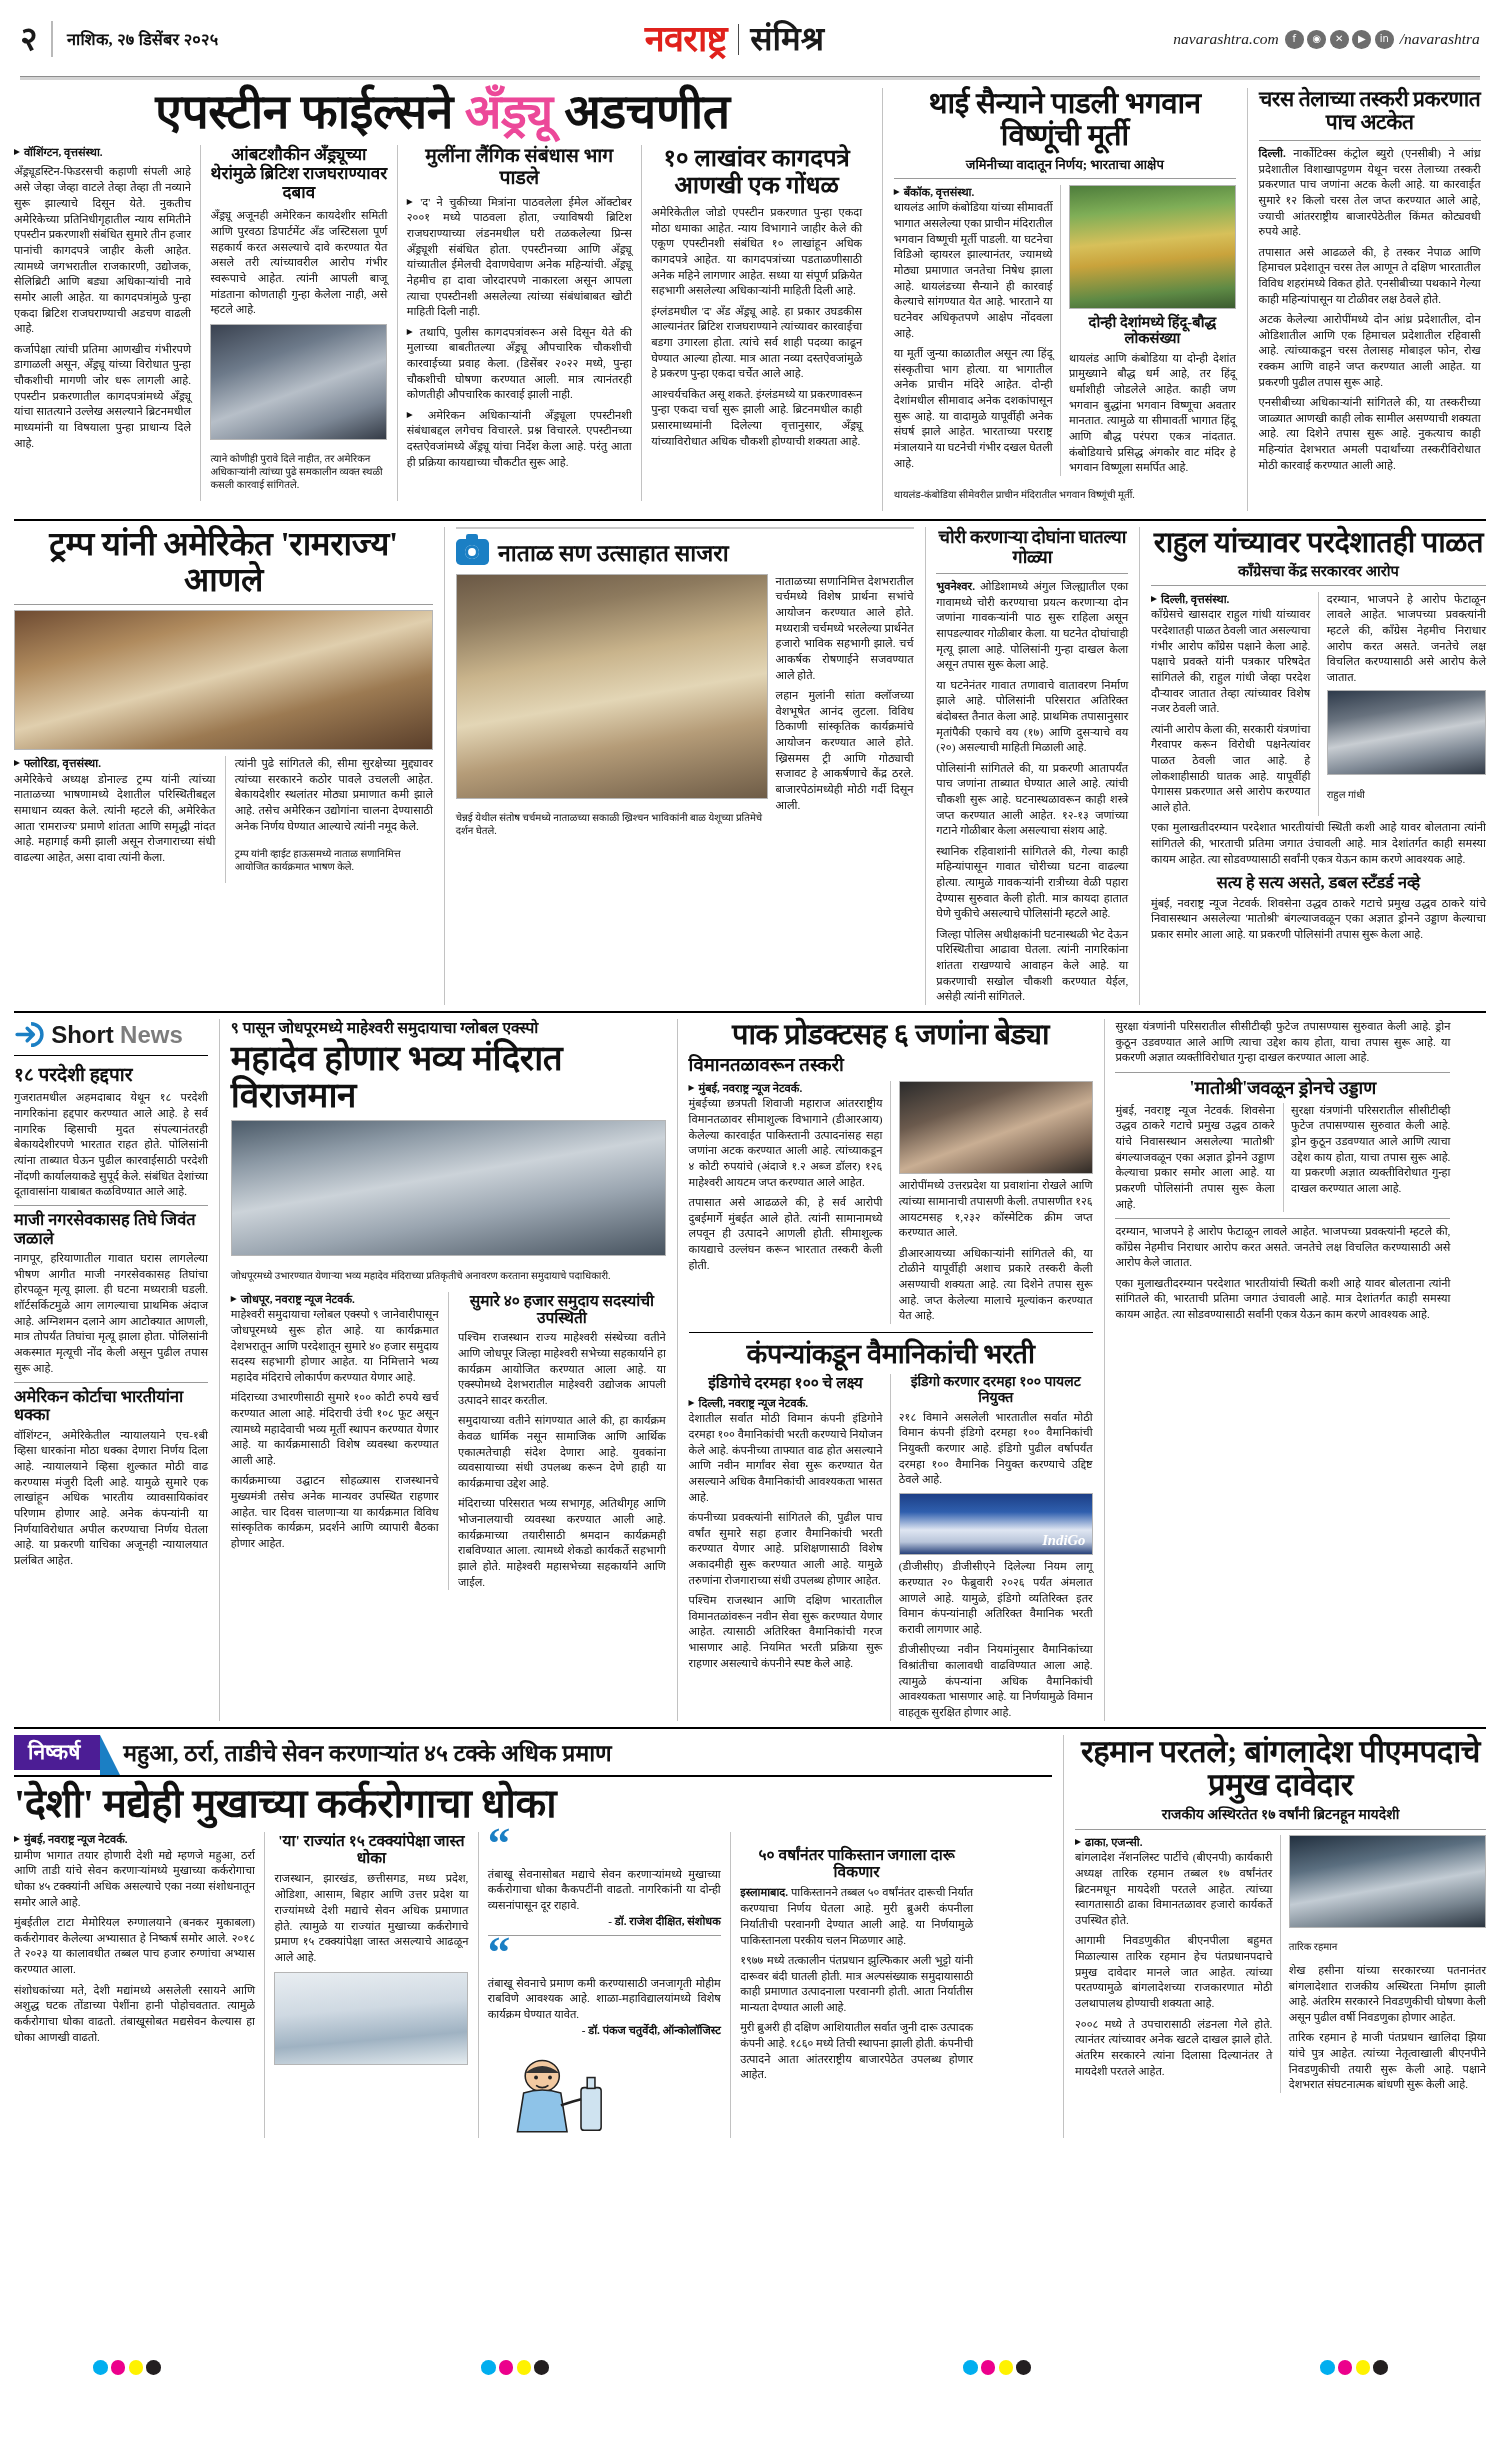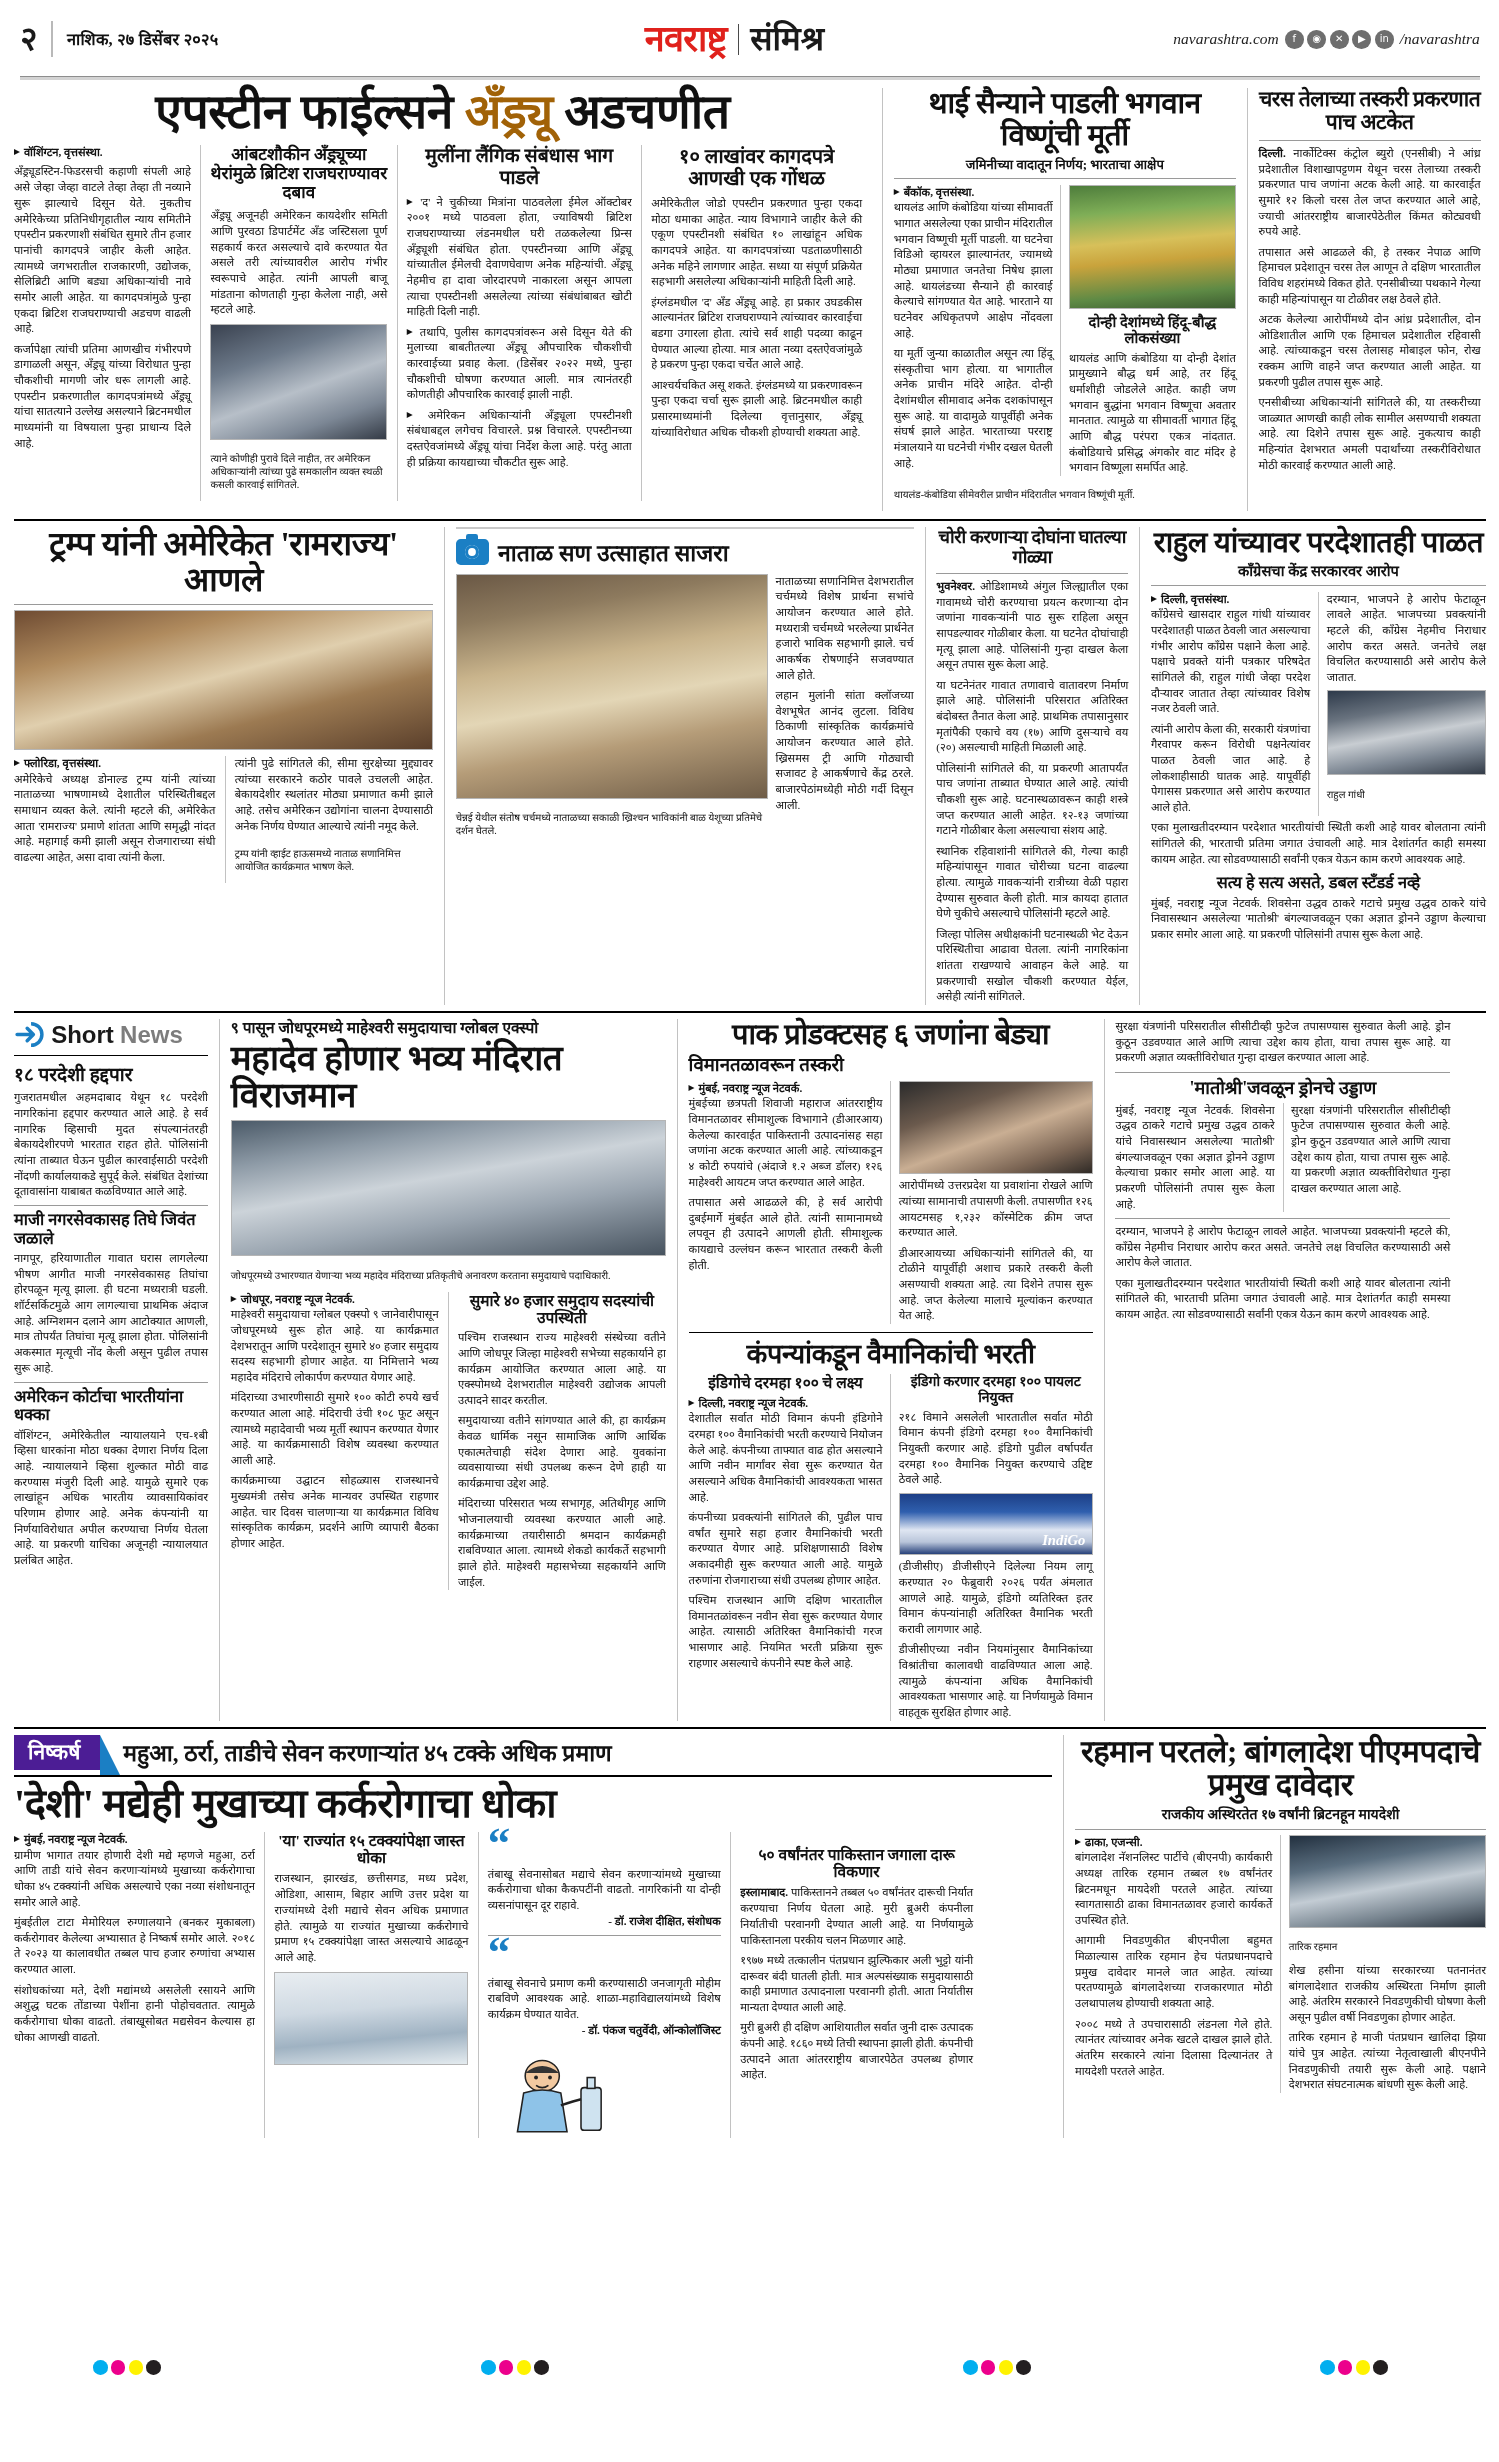--- a/index.html
+++ b/index.html
@@ -135,21 +135,21 @@
       <span class="mh-handle">/navarashtra</span>
     </div>
   </div>
   <div class="rule-thick"></div>
 
   <div style="display:flex; gap:11px; margin-top:7.8px;">
 
     <div style="width:857px;">
       <h1 class="head" style="font-size:48px; text-align:center;">
         <span>एपस्टीन फाईल्सने</span>
-        <span style="color:#a16207;">अँड्र्यू</span>
+        <span style="color:#ec4899;">अँड्र्यू</span>
         <span>अडचणीत</span>
       </h1>
 
       <div style="display:flex; gap:9.3px; margin-top:7.8px;">
 
         <div style="width:177px;">
           <p class="body-txt sm" style="margin-bottom:3.9px;">
             <span class="bul"></span><b class="dateline">वॉशिंग्टन,</b>
             <b>वृत्तसंस्था.</b>
           </p>
@@ -168,21 +168,21 @@
 
         <div style="width:225px;">
           <p class="sub-head" style="font-size:19.4px; margin-bottom:6.2px;">मुलींना लैंगिक संबंधास भाग पाडले</p>
           <p class="body-txt sm bul">'द' ने चुकीच्या मित्रांना पाठवलेला ईमेल ऑक्टोबर २००१ मध्ये पाठवला होता, ज्याविषयी ब्रिटिश राजघराण्याच्या लंडनमधील घरी तळकलेल्या प्रिन्स अँड्र्यूशी संबंधित होता. एपस्टीनच्या आणि अँड्र्यू यांच्यातील ईमेलची देवाणघेवाण अनेक महिन्यांची. अँड्र्यू नेहमीच हा दावा जोरदारपणे नाकारला असून आपला त्याचा एपस्टीनशी असलेल्या त्यांच्या संबंधांबाबत खोटी माहिती दिली नाही.</p>
           <p class="body-txt sm bul" style="margin-top:4.7px;">तथापि, पुलीस कागदपत्रांवरून असे दिसून येते की मुलाच्या बाबतीतल्या अँड्र्यू औपचारिक चौकशीची कारवाईच्या प्रवाह केला. (डिसेंबर २०२२ मध्ये, पुन्हा चौकशीची घोषणा करण्यात आली. मात्र त्यानंतरही कोणतीही औपचारिक कारवाई झाली नाही.</p>
           <p class="body-txt sm bul" style="margin-top:4.7px;">अमेरिकन अधिकाऱ्यांनी अँड्र्यूला एपस्टीनशी संबंधाबद्दल लगेचच विचारले. प्रश्न विचारले. एपस्टीनच्या दस्तऐवजांमध्ये अँड्र्यू यांचा निर्देश केला आहे. परंतु आता ही प्रक्रिया कायद्याच्या चौकटीत सुरू आहे.</p>
         </div>
         <div class="vline"></div>
 
         <div style="width:211px;">
-          <p class="sub-head" style="font-size:20px; color:#111; margin-bottom:6.2px;">१० लाखांवर कागदपत्रे आणखी एक गोंधळ</p>
+          <p class="sub-head" style="font-size:24px; color:#111; margin-bottom:6.2px;">१० लाखांवर कागदपत्रे आणखी एक गोंधळ</p>
           <p class="body-txt sm">अमेरिकेतील जोडो एपस्टीन प्रकरणात पुन्हा एकदा मोठा धमाका आहेत. न्याय विभागाने जाहीर केले की एकूण एपस्टीनशी संबंधित १० लाखांहून अधिक कागदपत्रे आहेत. या कागदपत्रांच्या पडताळणीसाठी अनेक महिने लागणार आहेत. सध्या या संपूर्ण प्रक्रियेत सहभागी असलेल्या अधिकाऱ्यांनी माहिती दिली आहे.</p>
           <p class="body-txt sm" style="margin-top:4.7px;">इंग्लंडमधील 'द' अँड अँड्र्यू आहे. हा प्रकार उघडकीस आल्यानंतर ब्रिटिश राजघराण्याने त्यांच्यावर कारवाईचा बडगा उगारला होता. त्यांचे सर्व शाही पदव्या काढून घेण्यात आल्या होत्या. मात्र आता नव्या दस्तऐवजांमुळे हे प्रकरण पुन्हा एकदा चर्चेत आले आहे.</p>
           <p class="body-txt sm" style="margin-top:4.7px;">आश्चर्यचकित असू शकते. इंग्लंडमध्ये या प्रकरणावरून पुन्हा एकदा चर्चा सुरू झाली आहे. ब्रिटनमधील काही प्रसारमाध्यमांनी दिलेल्या वृत्तानुसार, अँड्र्यू यांच्याविरोधात अधिक चौकशी होण्याची शक्यता आहे.</p>
         </div>
       </div>
     </div>
 
     <div class="vline"></div>
 
     <div style="width:342px;">

